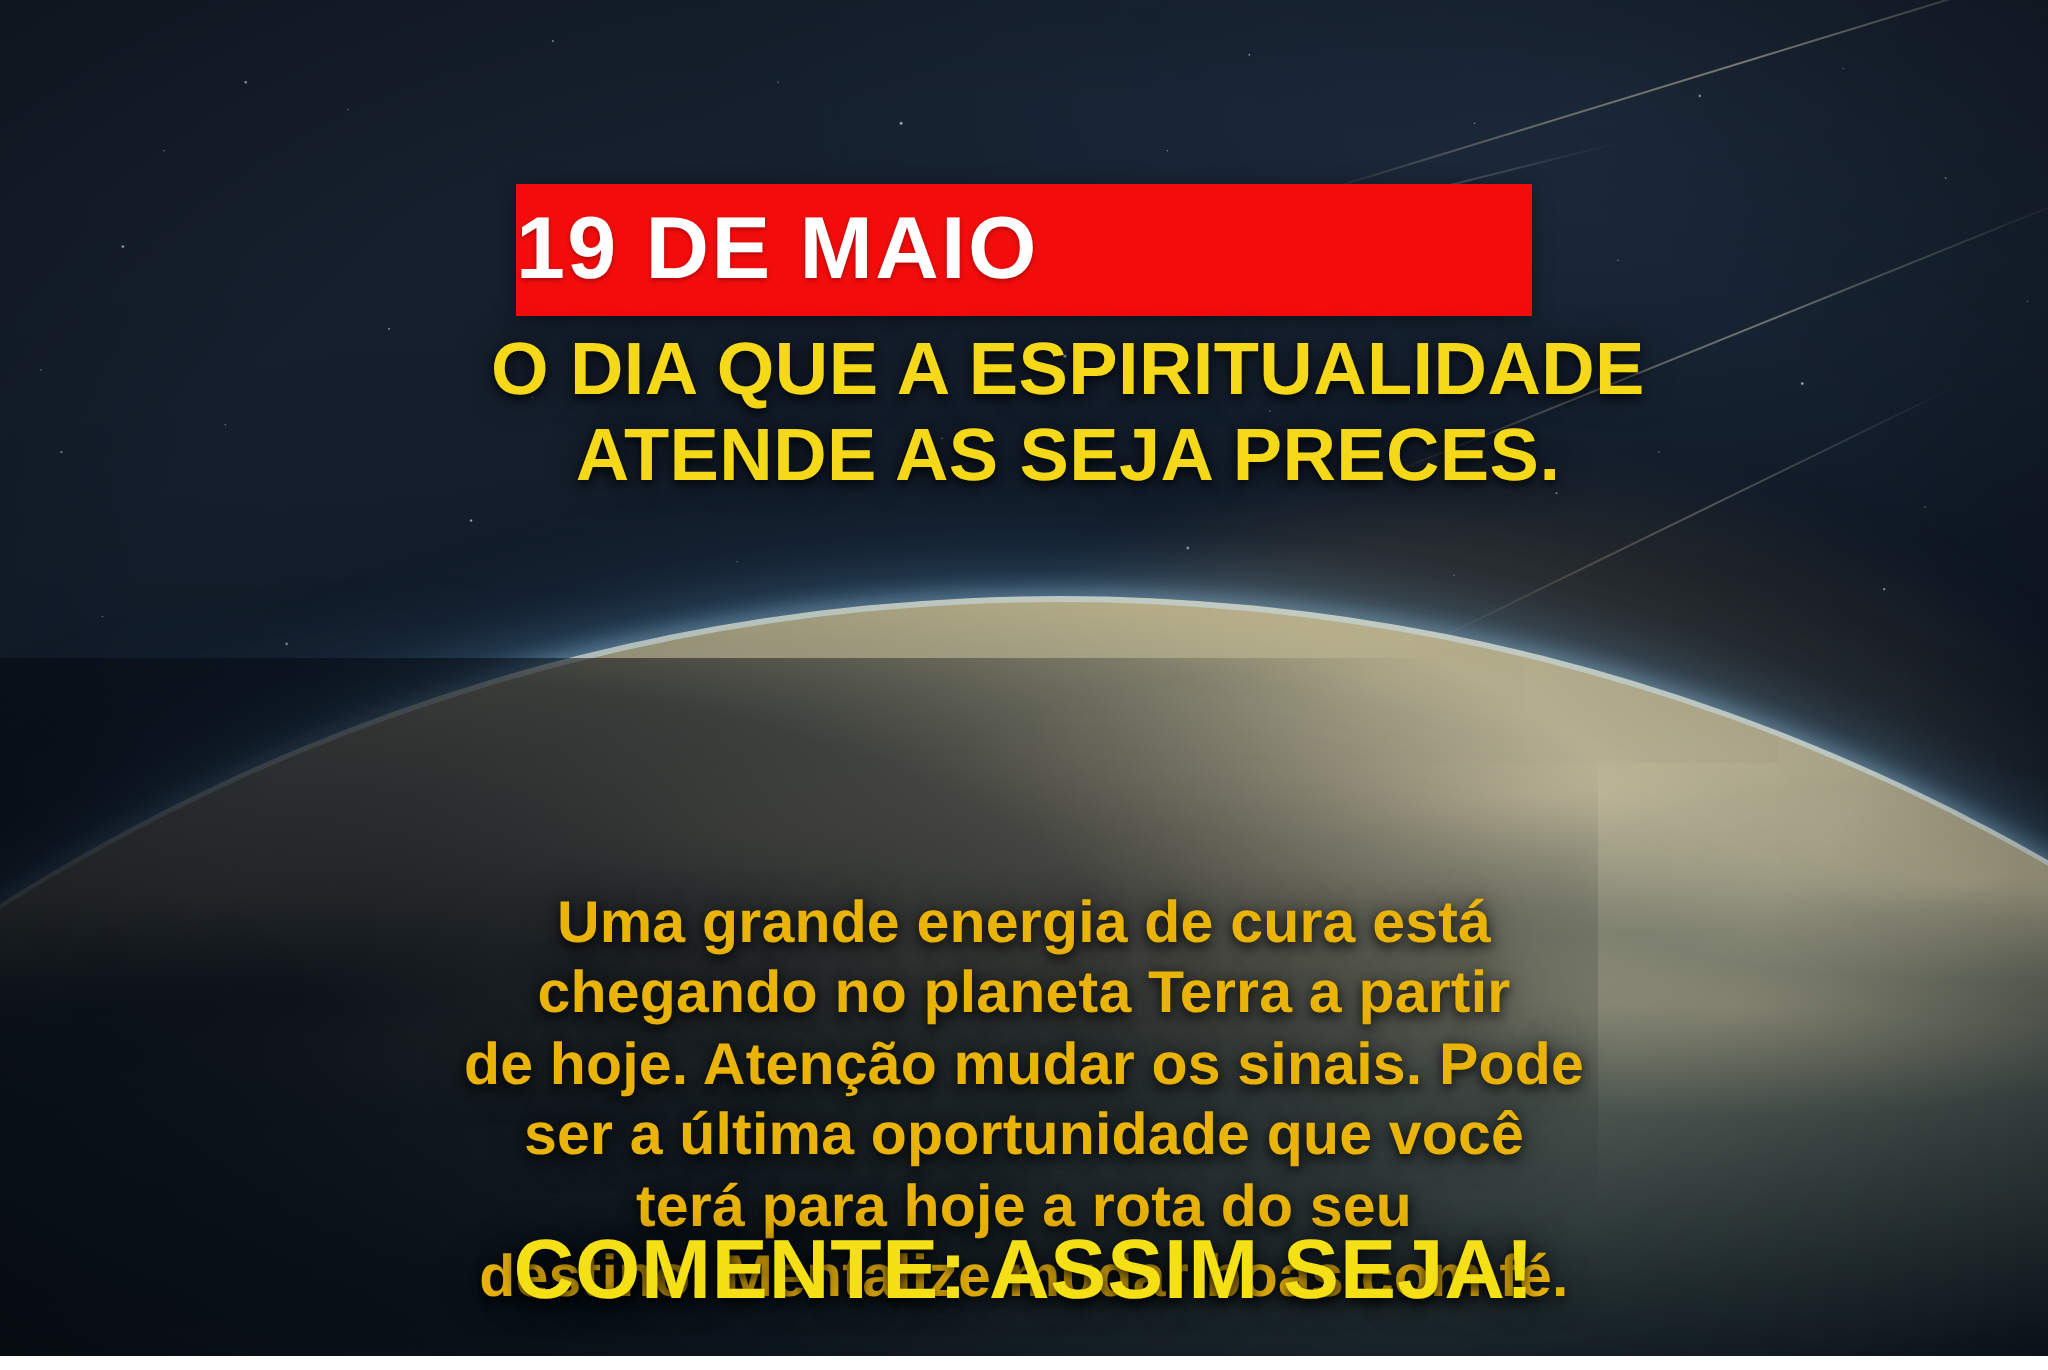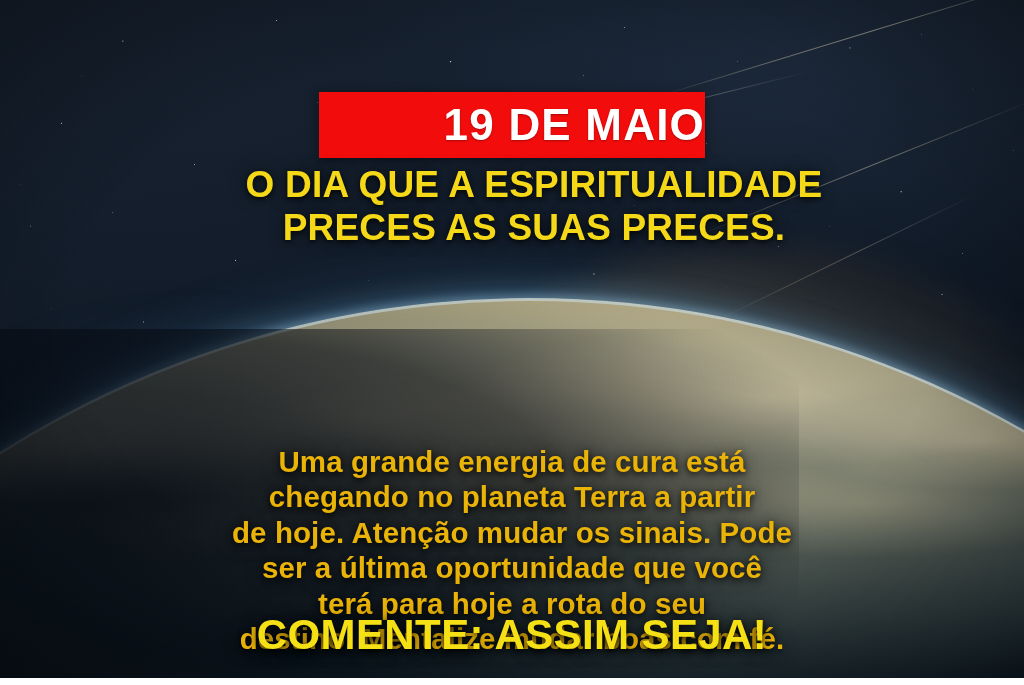--- a/index.html
+++ b/index.html
@@ -229,26 +229,26 @@
     inset: 0;
     z-index: 5;
     text-align: center;
   }
 
   .date-banner {
     position: absolute;
     top: 92px;
     left: 50%;
     transform: translateX(-50%);
-    width: 386px;
+    width: 508px;
     height: 66px;
     background: #F20C0C;
     display: flex;
     align-items: center;
-    justify-content: flex-end;
+    justify-content: flex-start;
     box-shadow: 0 2px 10px rgba(0,0,0,.45);
   }
   .date-banner .date-text {
     color: #FFFFFF;
     font-family: "Liberation Sans", sans-serif;
     font-weight: 700;
     font-size: 44px;
     letter-spacing: 1.2px;
     line-height: 1;
     white-space: nowrap;
@@ -345,21 +345,21 @@
   <div class="vignette"></div>
 
   <div class="content">
 
     <div class="date-banner">
       <span class="date-text">19 DE MAIO</span>
     </div>
 
     <div class="headline">
       <span class="hl-line">O DIA QUE A ESPIRITUALIDADE</span>
-      <span class="hl-line">PRECES AS SUAS PRECES.</span>
+      <span class="hl-line">ATENDE AS SEJA PRECES.</span>
     </div>
 
     <div class="body-copy">
       <span class="bc-line">Uma grande energia de cura está</span>
       <span class="bc-line">chegando no planeta Terra a partir</span>
       <span class="bc-line">de hoje. Atenção mudar os sinais. Pode</span>
       <span class="bc-line">ser a última oportunidade que você</span>
       <span class="bc-line">terá para hoje a rota do seu</span>
       <span class="bc-line">destino. Mentalize mudar boas com fé.</span>
     </div>

